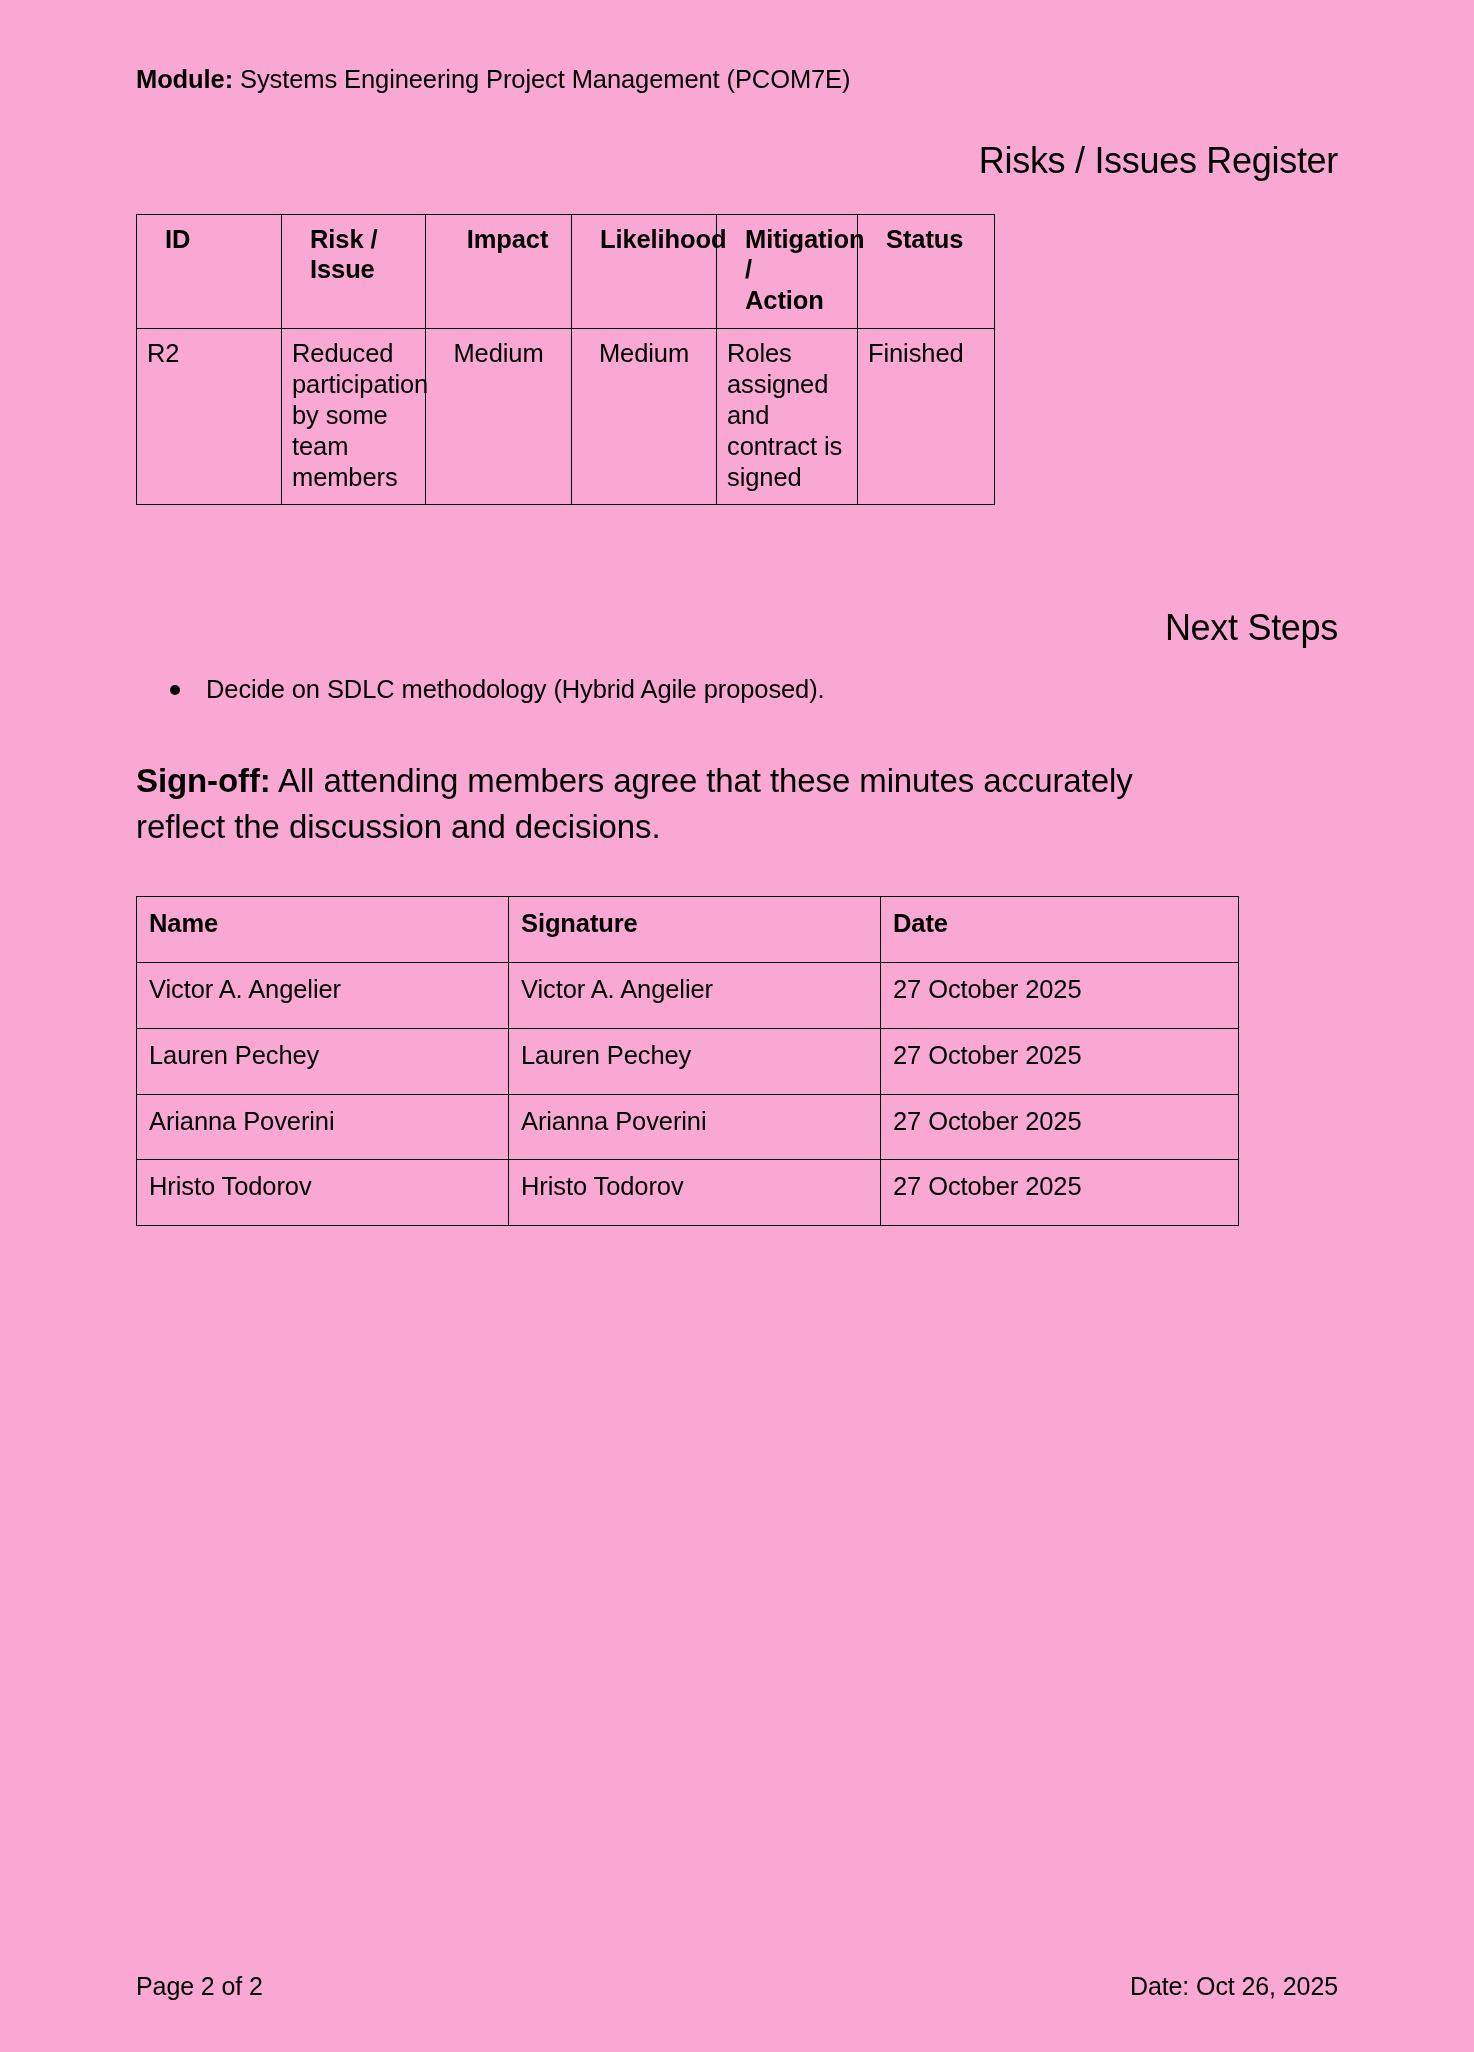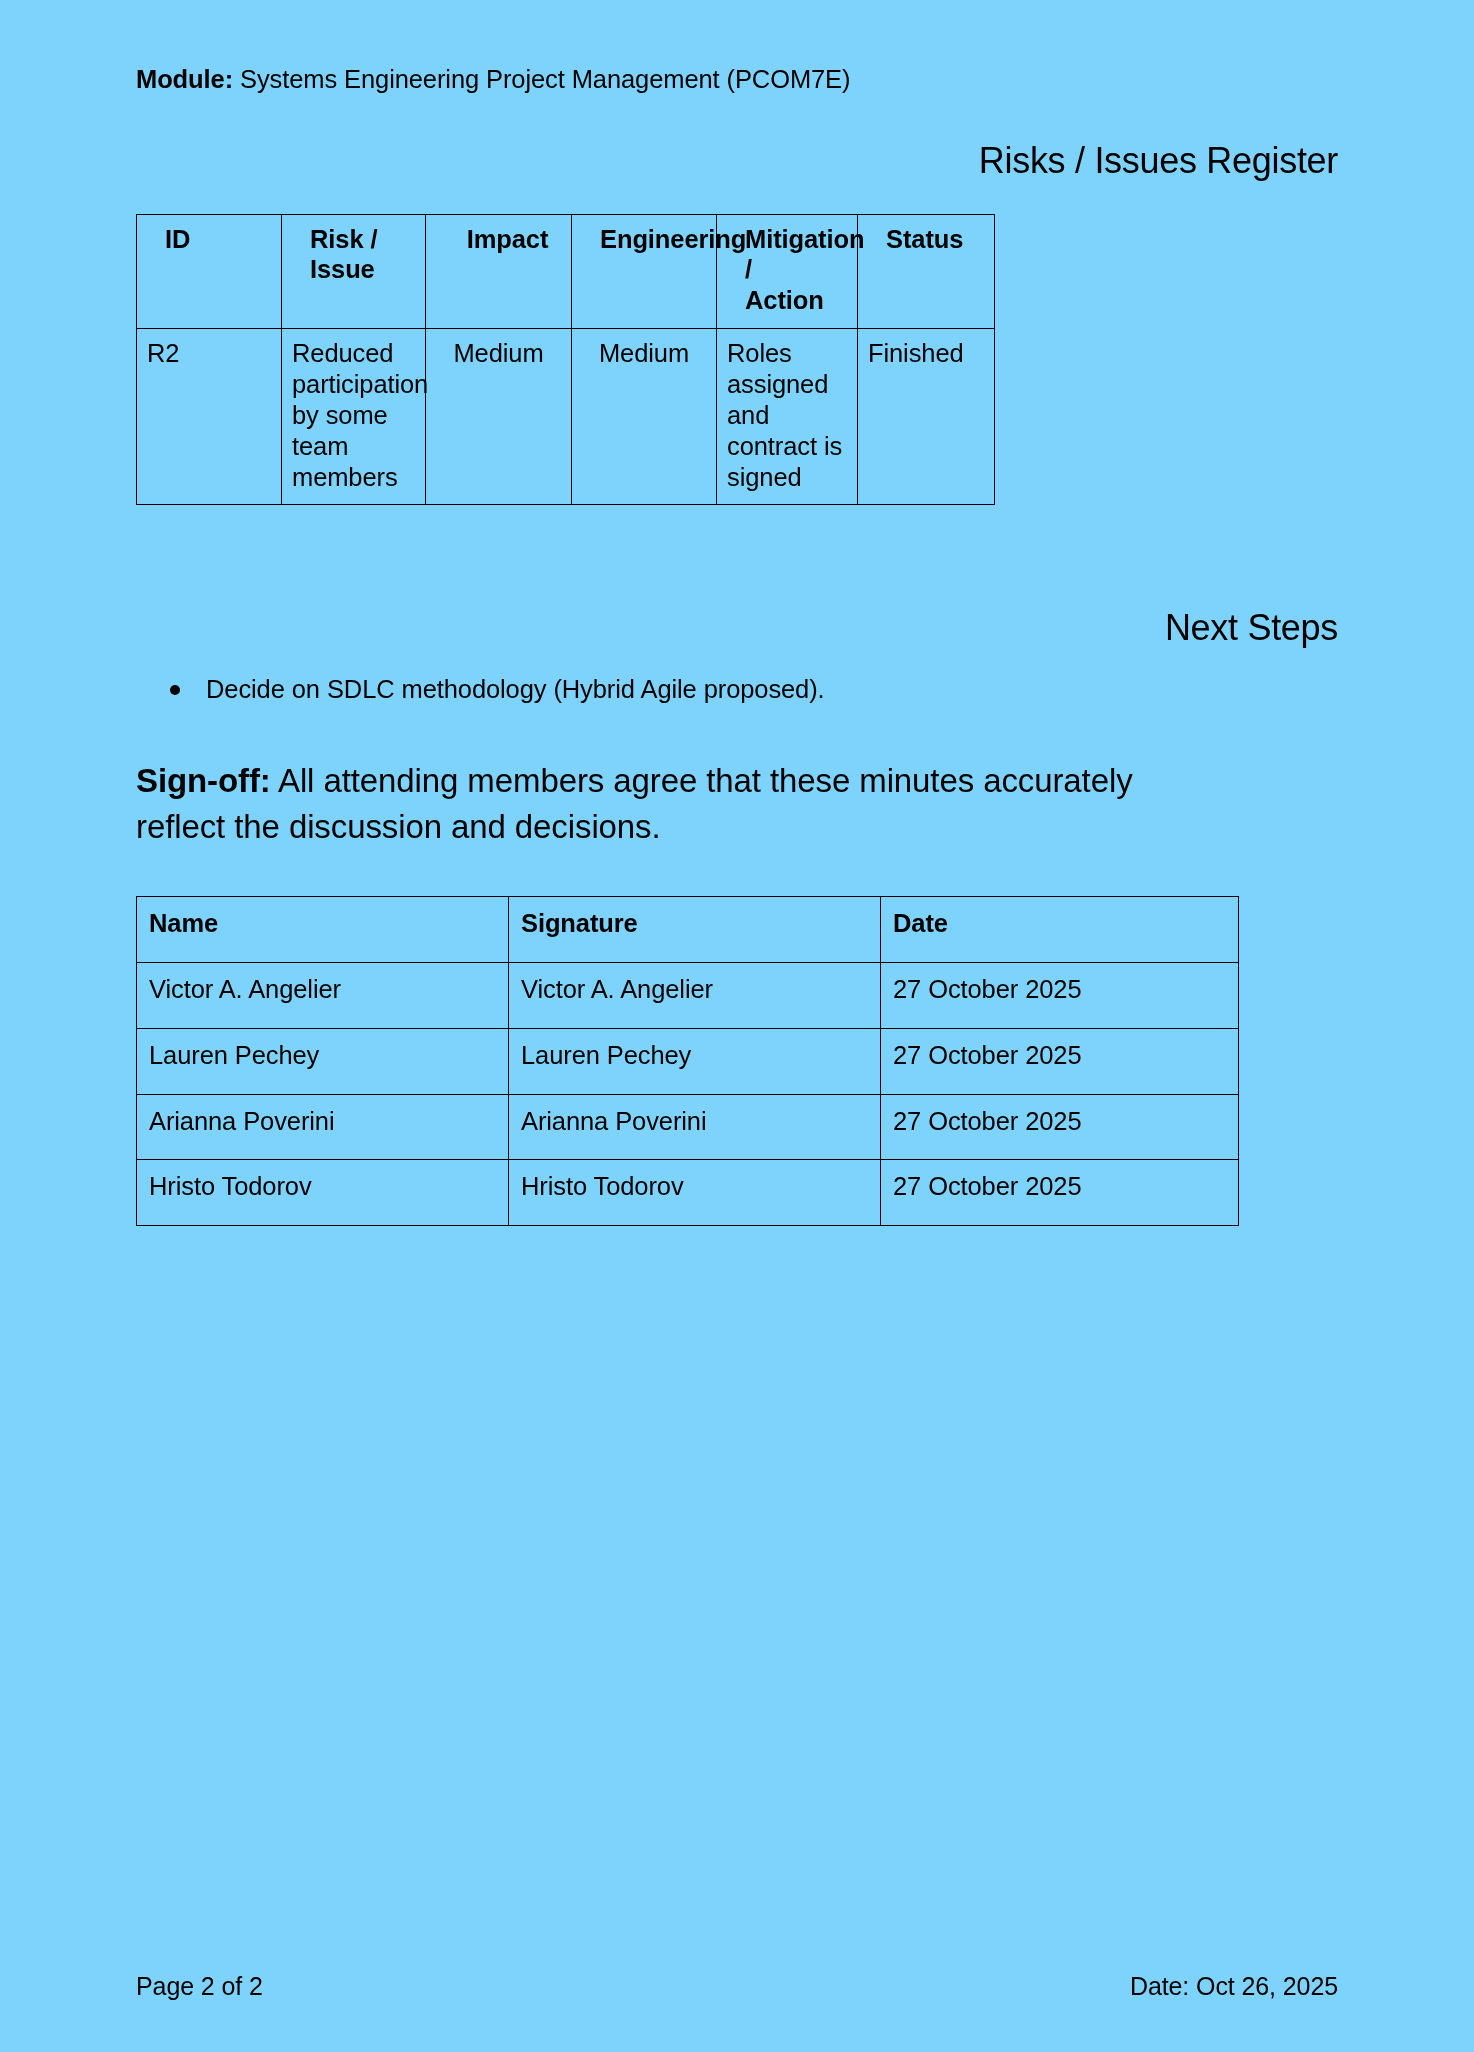--- a/index.html
+++ b/index.html
@@ -8,21 +8,21 @@
     background: #ffffff;
   }
   body {
     font-family: "Liberation Sans", sans-serif;
     color: #000000;
   }
   .page {
     position: relative;
     width: 1474px;
     height: 2052px;
-    background: #7dd3fc;
+    background: #f9a8d4;
     box-sizing: border-box;
     overflow: hidden;
   }
   .content {
     position: absolute;
     left: 136px;
     top: 0;
     width: 1202px;
   }
 
@@ -154,21 +154,21 @@
           <col class="c-imp">
         <col class="c-like">
           <col class="c-mit">
           <col class="c-stat">
       </colgroup>
       <thead>
         <tr>
           <th>ID</th>
           <th><span>Risk /</span><br><span>Issue</span></th>
           <th class="center">Impact</th>
-          <th class="center">Engineering</th>
+          <th class="center">Likelihood</th>
           <th><span>Mitigation /</span><br><span>Action</span></th>
           <th>Status</th>
         </tr>
       </thead>
       <tbody>
         <tr>
           <td>R2</td>
           <td>Reduced participation by some team members</td>
           <td class="center">Medium</td>
           <td class="center">Medium</td>

